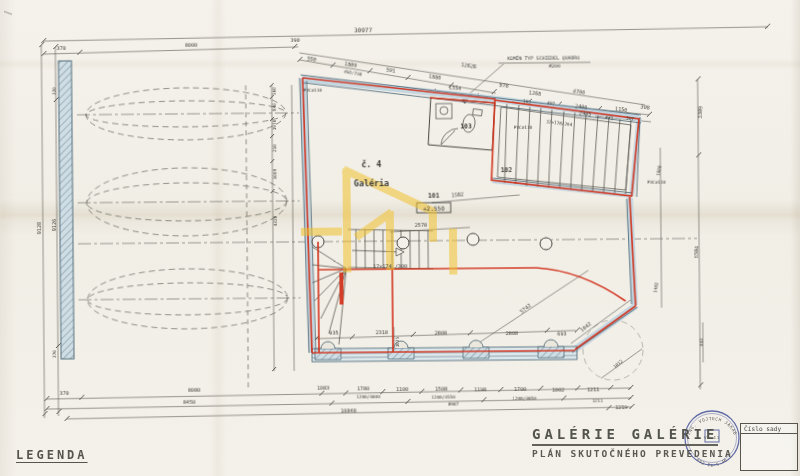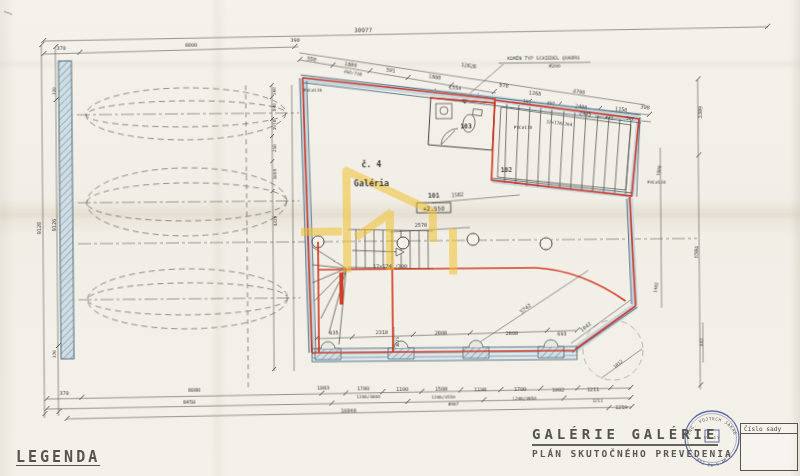--- a/index.html
+++ b/index.html
@@ -16,21 +16,21 @@
   .c2{top:0;bottom:0;left:210px;width:16px;background:linear-gradient(90deg,transparent,rgba(160,140,105,.08),transparent);}
   .c3{left:0;right:0;top:58px;height:12px;background:linear-gradient(180deg,transparent,rgba(160,140,105,.07),transparent);}
   .c4{top:0;bottom:0;right:0;width:10px;background:linear-gradient(270deg,rgba(140,125,100,.14),transparent);}
   svg.plan{position:absolute;left:0;top:0;}
   svg.plan text{font-family:"DejaVu Sans Mono",monospace;fill:#3e3e38;text-anchor:middle;}
   .s5{font-size:5.2px;} .s4{font-size:4.4px;} .s6{font-size:6px;}
   .room{font-size:6.4px;font-weight:bold;fill:#2e2e2a;}
   .red8{font-size:8.4px;font-weight:bold;fill:#d0301c;}
   .note{font-size:4.8px;}
   .stampt{font-size:4.3px;fill:#4a569c;letter-spacing:.6px;}
-  .legend{position:absolute;left:16px;top:448px;font-size:15px;font-weight:bold;color:#55554e;
+  .legend{position:absolute;left:16px;top:448px;font-size:12px;font-weight:bold;color:#55554e;
           letter-spacing:3px;text-decoration:underline;text-underline-offset:3px;}
   .title-block{position:absolute;left:532px;top:424px;color:#54544e;}
   .title{font-size:14px;font-weight:bold;letter-spacing:4px;border-bottom:2px solid #63635c;padding-bottom:2px;display:inline-block;}
   .subtitle{font-size:9.5px;font-weight:bold;letter-spacing:2px;margin-top:2px;color:#5a5a52;}
   .series-box{position:absolute;left:740px;top:423px;width:56px;height:46px;border:1.2px solid #56564e;background:rgba(255,255,255,.25);}
   .series-label{font-size:6.2px;color:#4c4c45;padding:1px 3px;border-bottom:1px solid #56564e;}
 </style>
 </head>
 <body>
 

